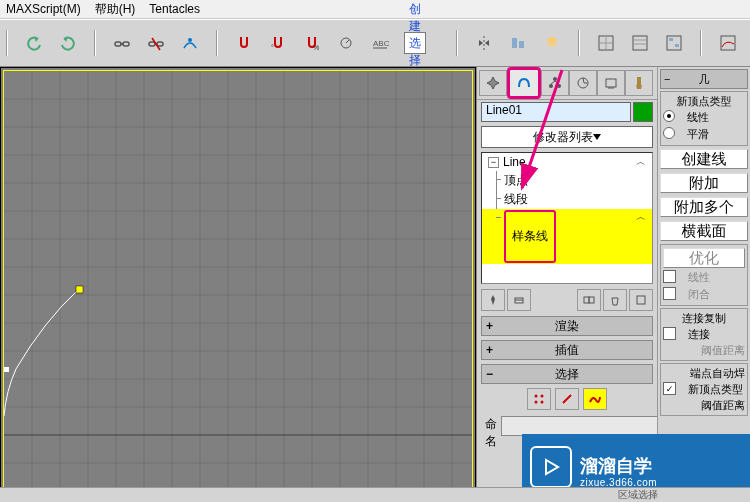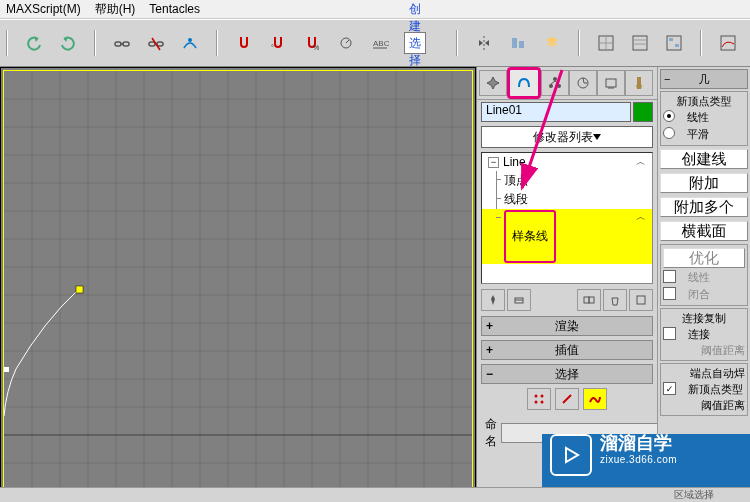--- a/index.html
+++ b/index.html
@@ -36,35 +36,35 @@
   .stack-sel{background:#ffff00;border:2px solid #e6007e;border-radius:3px;display:inline-block;padding:16px 6px}
   .stack-caret{position:absolute;right:6px;font-size:10px}
   .stack-tools{margin:2px 4px;height:24px;display:flex;gap:2px;align-items:center}
   .stbtn{width:22px;height:20px;border:1px solid #999;background:#d4d4d4;display:flex;align-items:center;justify-content:center}
   .rollup{margin:2px 4px}
   .ru-head{height:18px;background:#c0c0c0;border:1px solid #888;display:flex;align-items:center;justify-content:center;position:relative}
   .ru-head .pm{position:absolute;left:4px;font-weight:bold}
   .sel-icons{display:flex;gap:4px;justify-content:center;padding:4px}
   .sel-ic{width:22px;height:20px;border:1px solid #999;display:flex;align-items:center;justify-content:center}
   .sel-ic.active{background:#ffff00}
-  .named-row{display:flex;align-items:center;padding:2px 4px;gap:4px}
+  .named-row{display:flex;align-items:flex-start;padding:2px 4px;gap:4px}
   .named-row input{flex:1;height:16px;border:1px solid #888;background:#e8e8e8}
   .side-props{width:88px;background:#d4d4d4;border-left:1px solid #999;padding:2px;display:flex;flex-direction:column;gap:2px;overflow:hidden}
   .sp-head{height:18px;background:#c0c0c0;border:1px solid #888;display:flex;align-items:center;justify-content:center;font-size:11px;position:relative}
   .sp-head .pm{position:absolute;left:3px}
   .sp-group{border:1px solid #999;padding:2px;font-size:11px}
   .sp-btn{height:18px;border:1px outset #ddd;background:#ffffff;display:flex;align-items:center;justify-content:center;margin:1px 0;font-size:15px}
   .sp-btn.disabled{color:#888}
   .radio-row{display:flex;align-items:flex-start;gap:12px;padding:1px 0}
   .radio-dot{width:10px;height:10px;border:1px solid #666;border-radius:50%;background:#fff;display:flex;align-items:center;justify-content:center}
   .radio-dot.on::after{content:"";width:4px;height:4px;background:#000;border-radius:50%}
   .chk{width:11px;height:11px;border:1px solid #666;background:#fff;display:inline-flex;align-items:center;justify-content:center;font-size:9px}
   .chk.on::after{content:"✓";color:#000}
   .arrow-annot{position:absolute;pointer-events:none}
-  .watermark{position:absolute;right:0;bottom:14px;width:208px;height:54px;background:#1b6fb5;display:flex;align-items:flex-start;gap:8px;padding:0 8px;box-sizing:border-box}
+  .watermark{position:absolute;right:0;bottom:14px;width:228px;height:54px;background:#1b6fb5;display:flex;align-items:flex-end;gap:8px;padding:0 8px;box-sizing:border-box}
   .wm-logo{width:38px;height:38px;border:2px solid #fff;border-radius:6px;display:flex;align-items:center;justify-content:center}
   .wm-text{color:#fff;display:flex;flex-direction:column;line-height:1.1}
   .wm-text .big{font-size:18px;font-weight:bold}
   .wm-text .small{font-size:10px;letter-spacing:0.5px}
   .statusbar{position:absolute;left:0;right:0;bottom:0;height:14px;background:#d4d4d4;border-top:1px solid #999;font-size:10px;display:flex;align-items:center;padding:0 4px;gap:8px;color:#555}
 </style>
 </head>
 <body>
 
 <div class="menubar">
@@ -484,14 +484,14 @@
         <path d="M7 5 L7 19 L19 12 Z" fill="none" stroke="#fff" stroke-width="2"></path>
       </svg>
   </div>
   <div class="wm-text">
     <span class="big">溜溜自学</span>
     <span class="small">zixue.3d66.com</span>
   </div>
 </div>
 
 <div class="statusbar">
-  <span style="margin-left:auto;margin-right:32px">区域选择</span>
+  <span style="margin-left:auto;margin-right:88px">区域选择</span>
 </div>
 
 </body></html>

